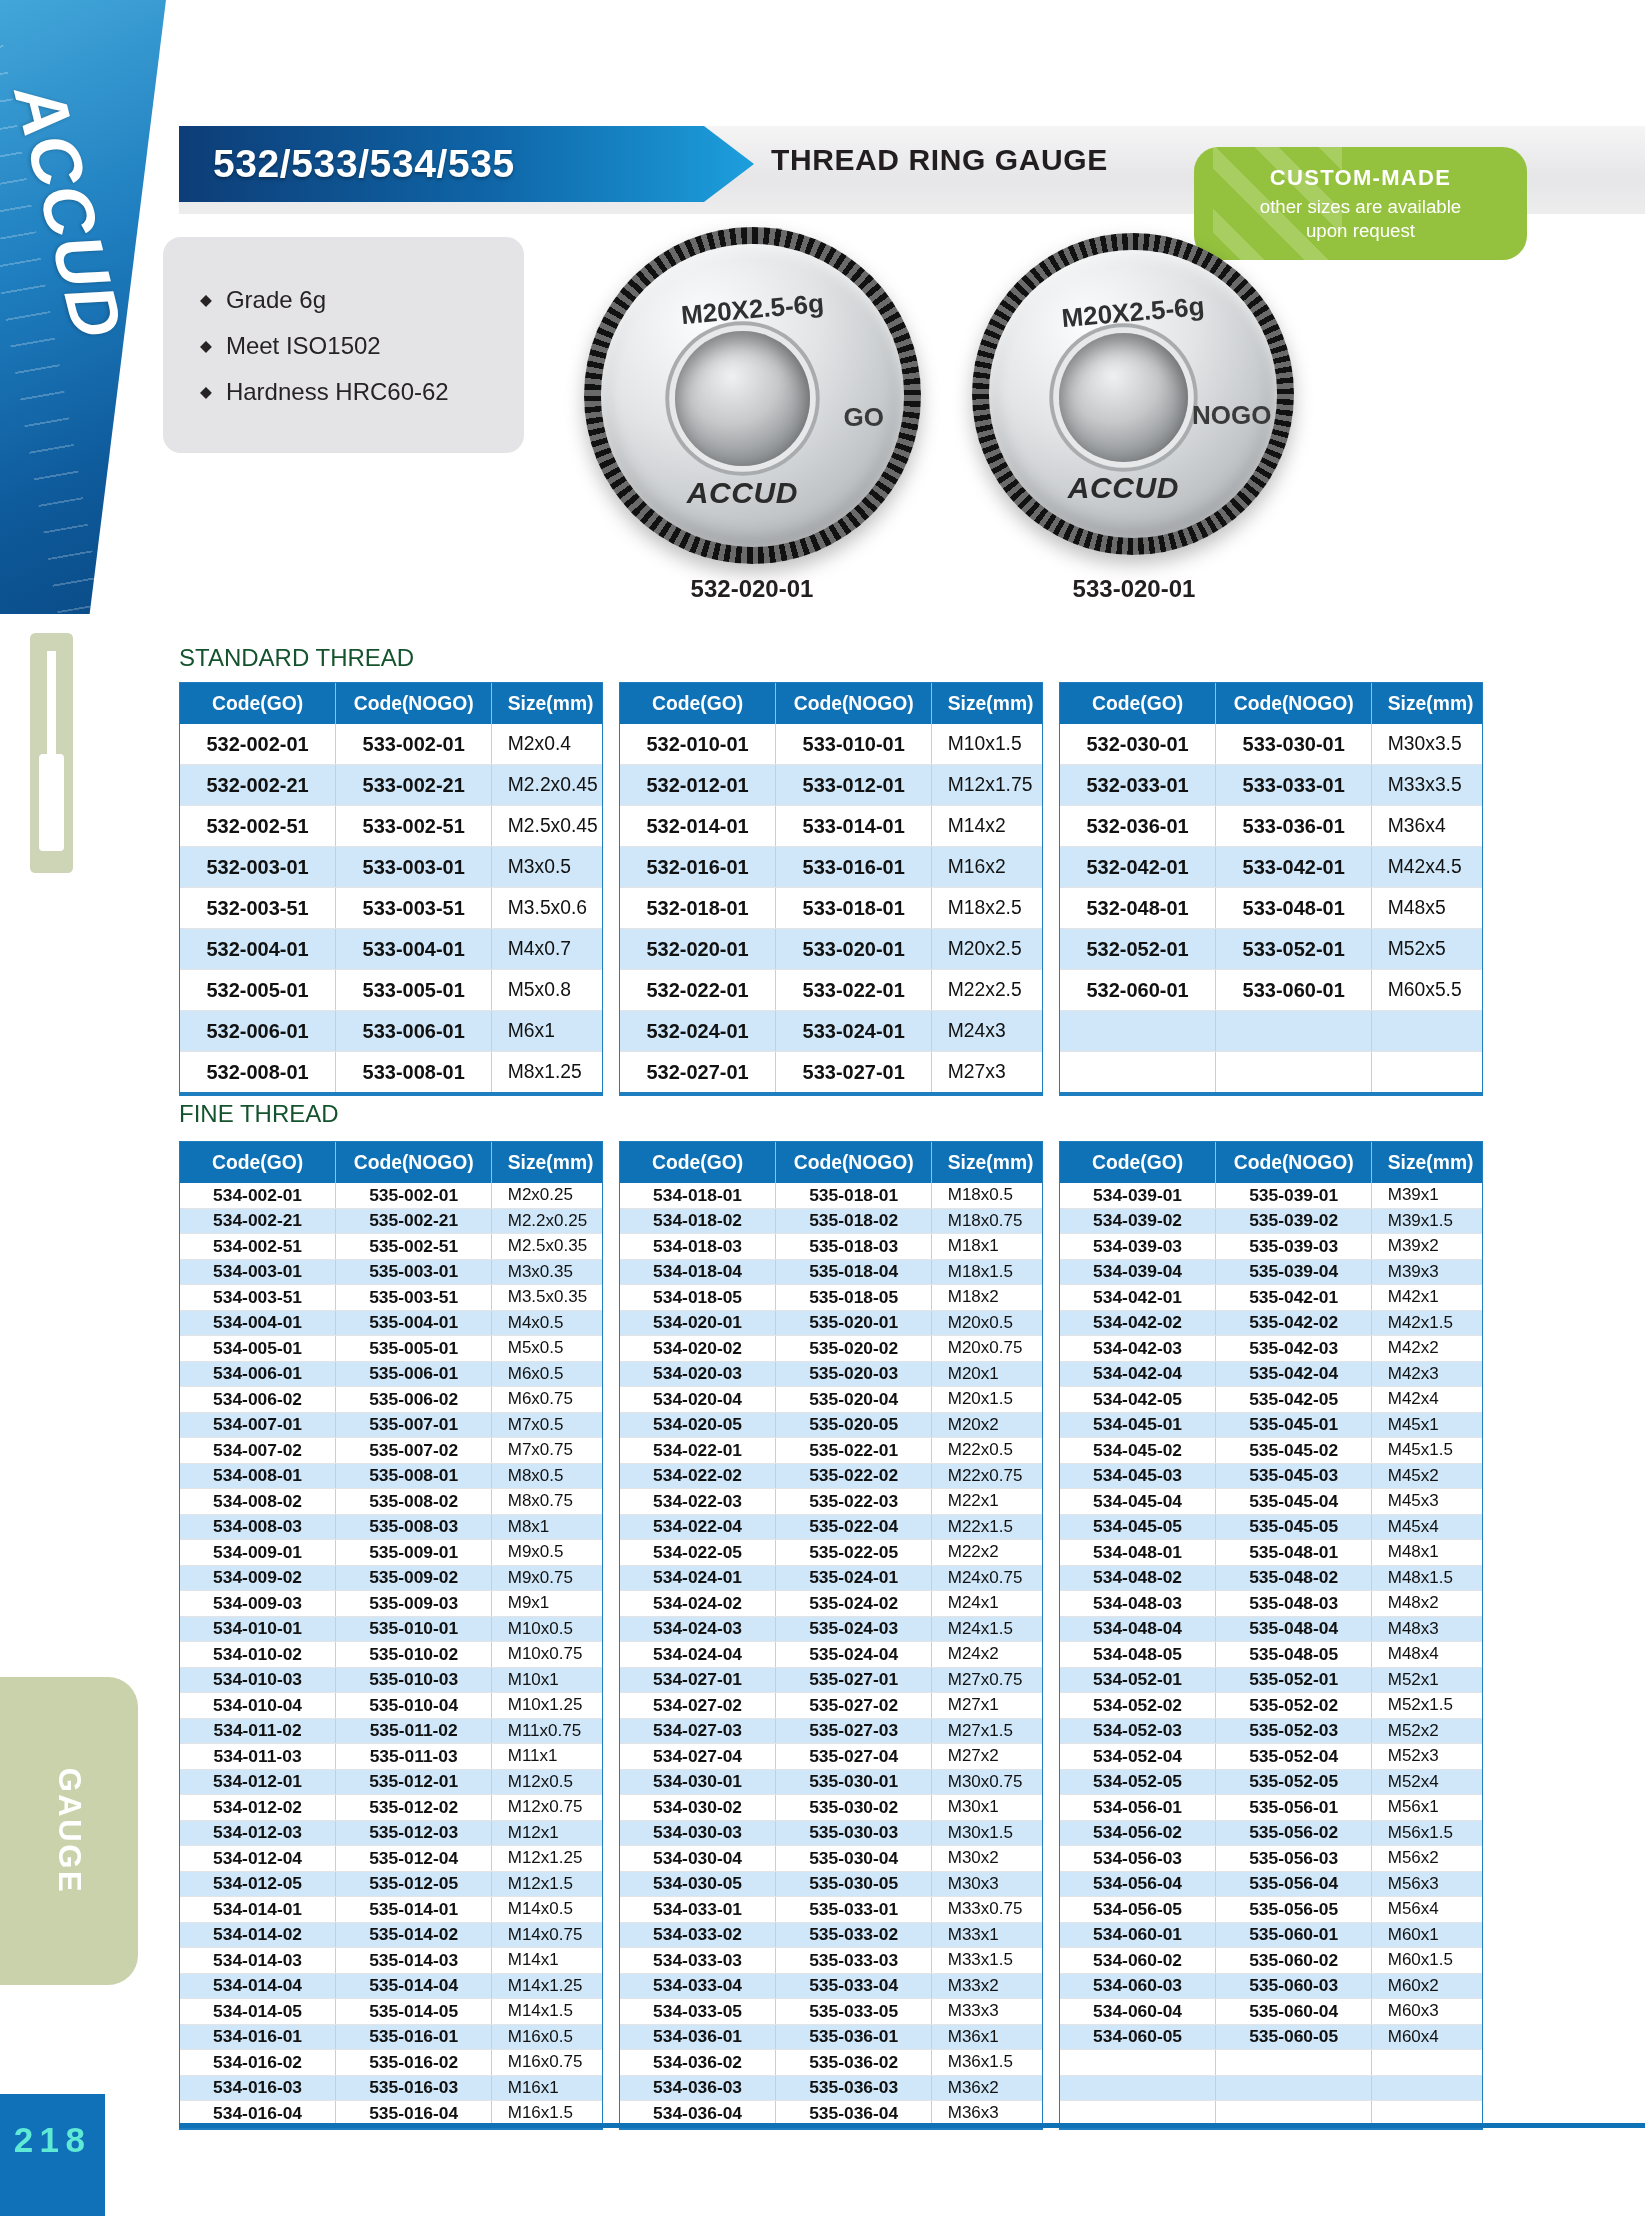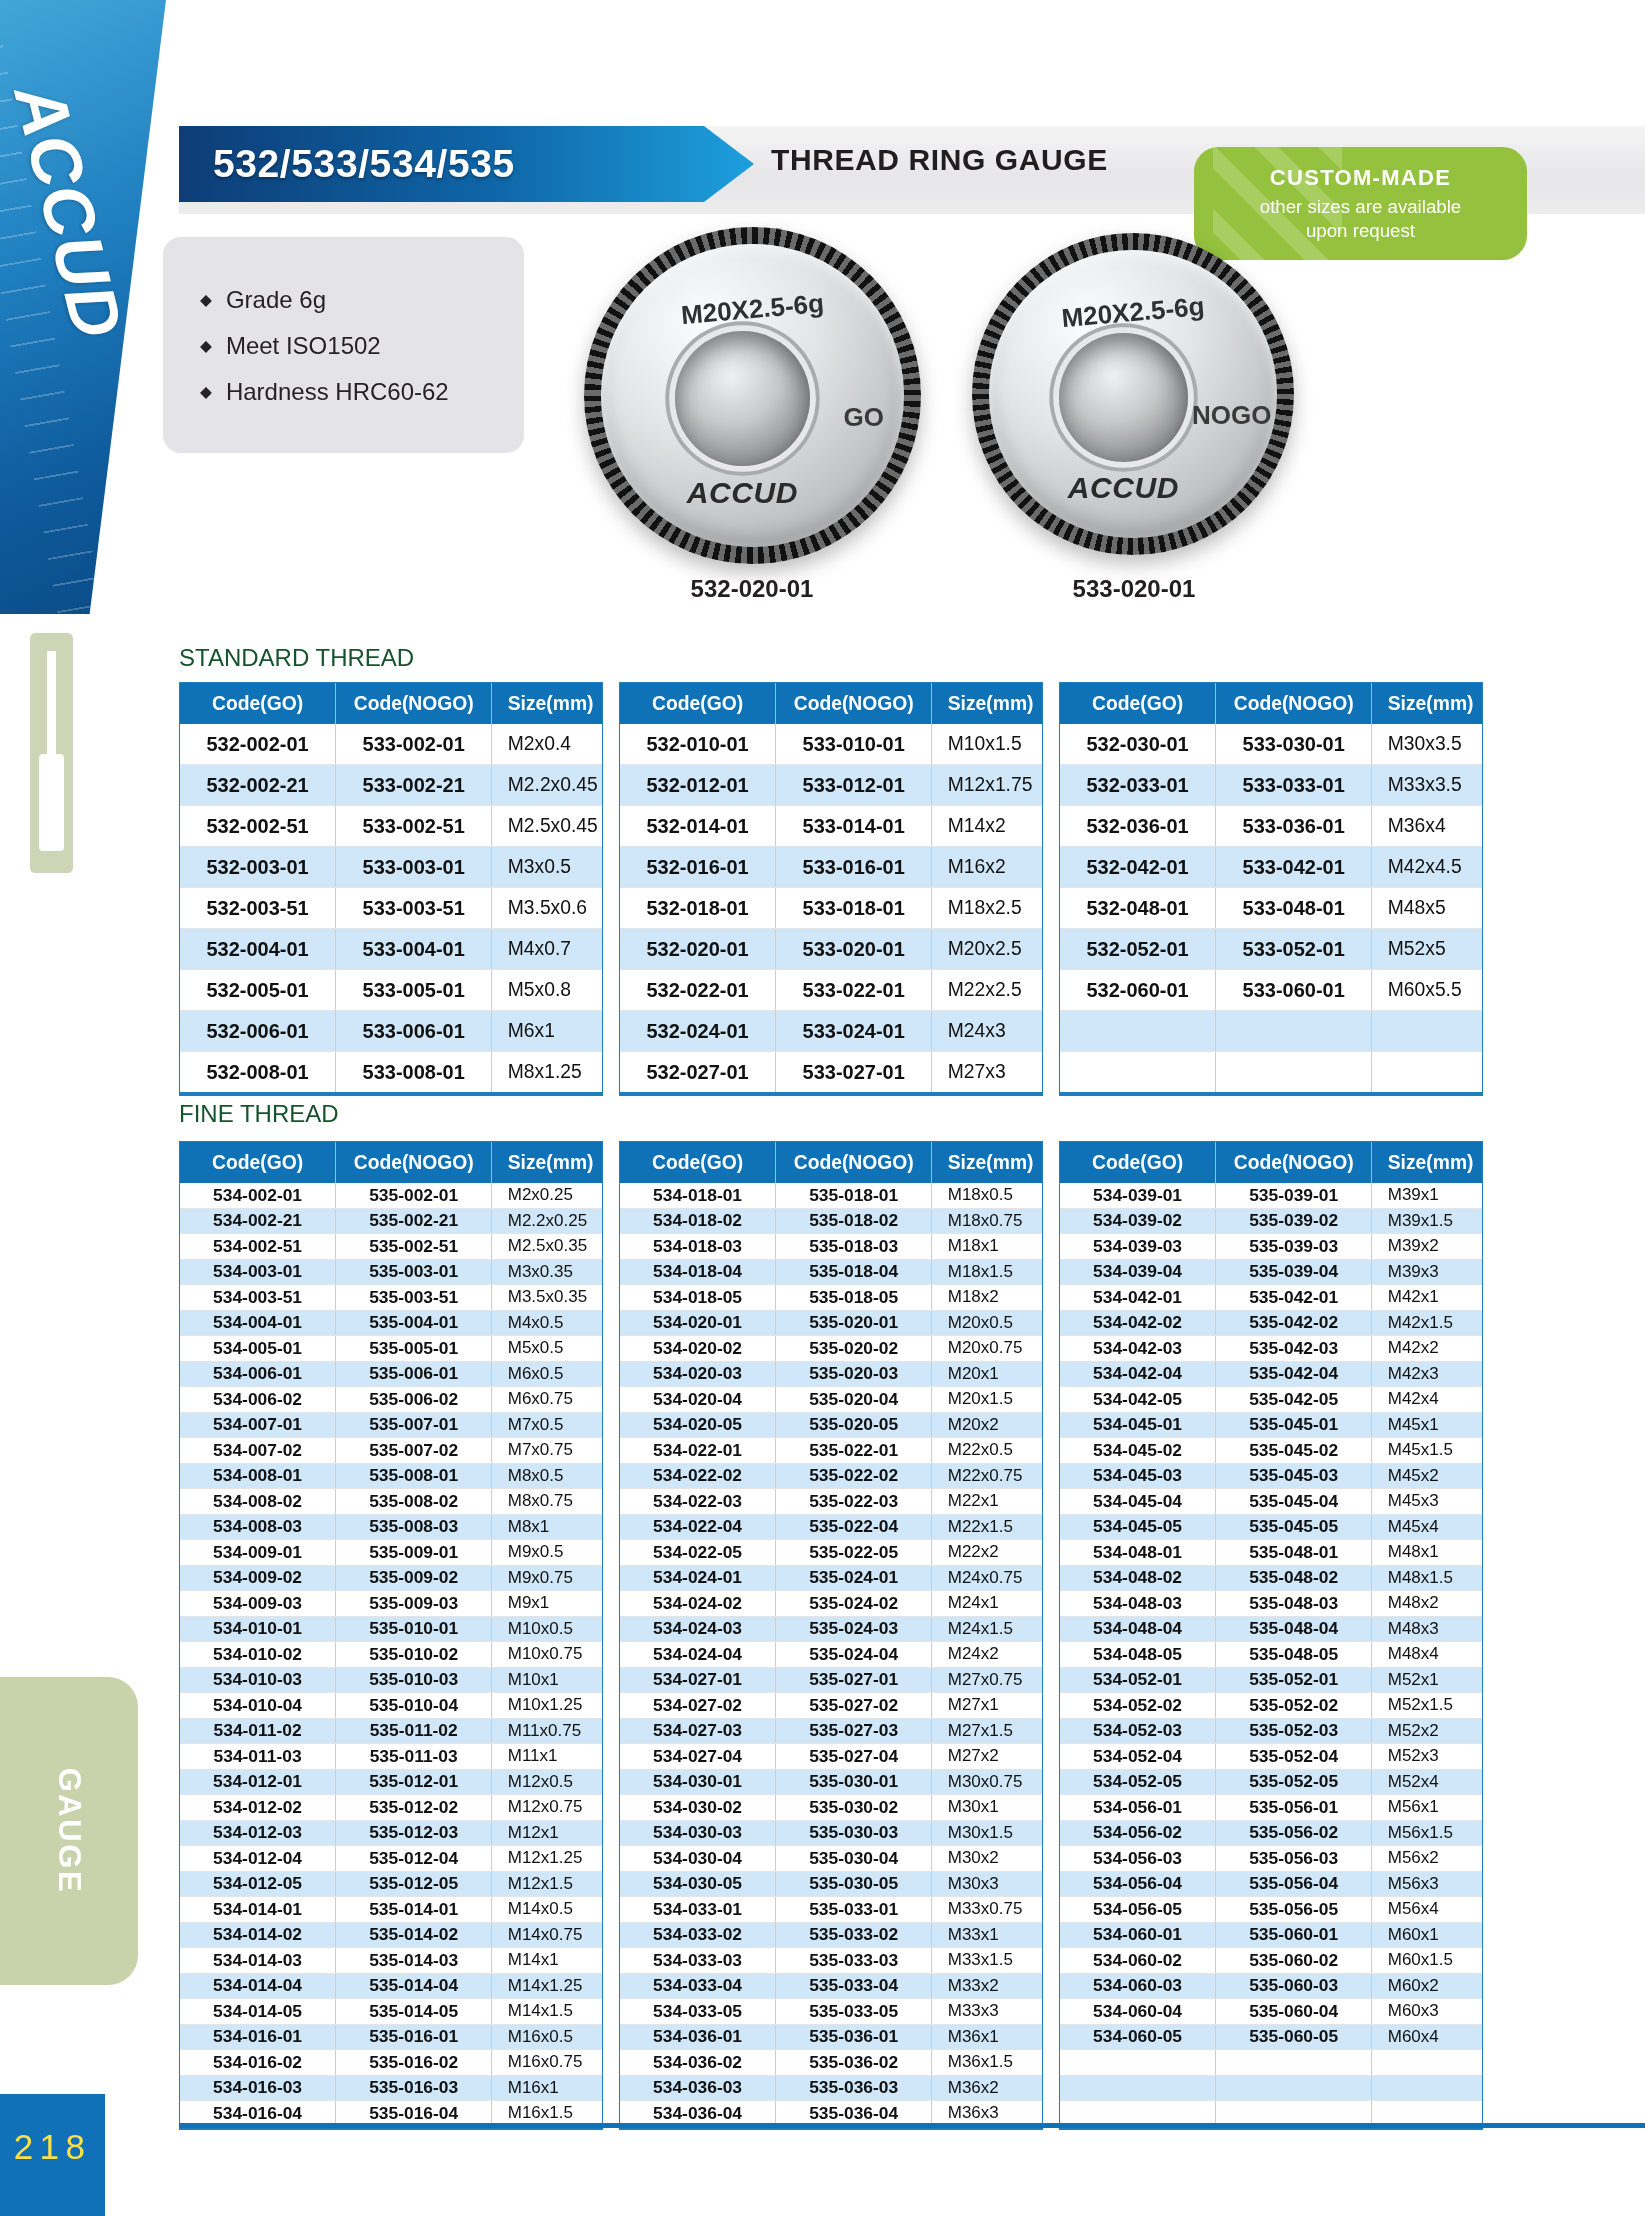--- a/index.html
+++ b/index.html
@@ -18,22 +18,22 @@
     text-shadow:0 1.3px 3.9px rgba(0,0,0,.25);white-space:nowrap;}
   .gauge-icon-strip{position:absolute;left:30px;top:633px;width:43px;height:240px;
     background:#cdd5b6;border-radius:5.2px;}
   .gauge-icon-strip .stem{position:absolute;left:17px;top:18px;width:9px;height:103px;background:#ffffff;}
   .gauge-icon-strip .body{position:absolute;left:9px;top:121px;width:24.5px;height:97px;background:#ffffff;border-radius:3.9px;}
   .gauge-tab{position:absolute;left:0;top:1677px;width:138px;height:308px;background:#c9d2ab;
     border-radius:0 30px 30px 0;}
   .gauge-tab .vtext{position:absolute;left:50%;top:50%;transform:translate(-50%,-50%) rotate(90deg);
     color:#ffffff;font-weight:700;font-size:31px;letter-spacing:2.6px;white-space:nowrap;}
   .page-num-box{position:absolute;left:0;top:2094px;width:105px;height:122px;background:#1070b8;}
-  .page-num{position:absolute;left:0;top:26px;width:100%;text-align:center;color:#fde047;
-    font-size:35px;letter-spacing:6.4px;font-weight:400;margin-top:7px;}
+  .page-num{position:absolute;left:0;top:26px;width:100%;text-align:center;color:#5eead4;
+    font-size:35px;letter-spacing:6.4px;font-weight:700;}
 
   
   .title-band{position:absolute;left:179px;top:126px;width:1466px;height:88px;
     background:linear-gradient(180deg,#f5f5f6 0%,#e6e6e8 60%,#ededee 100%);}
   .model-band{position:absolute;left:179px;top:126px;width:575px;height:76px;
     clip-path:polygon(0 0,calc(100% - 50px) 0,100% 50%,calc(100% - 50px) 100%,0 100%);
     background:linear-gradient(90deg,#0d3d77 0%,#0f66a8 55%,#1d9fdd 100%);
     display:flex;align-items:center;}
   .model-band .model{color:#ffffff;font-weight:700;font-size:39px;letter-spacing:0.6px;padding-left:34px;
     text-shadow:0 1.9px 3.2px rgba(0,0,0,.35);}

